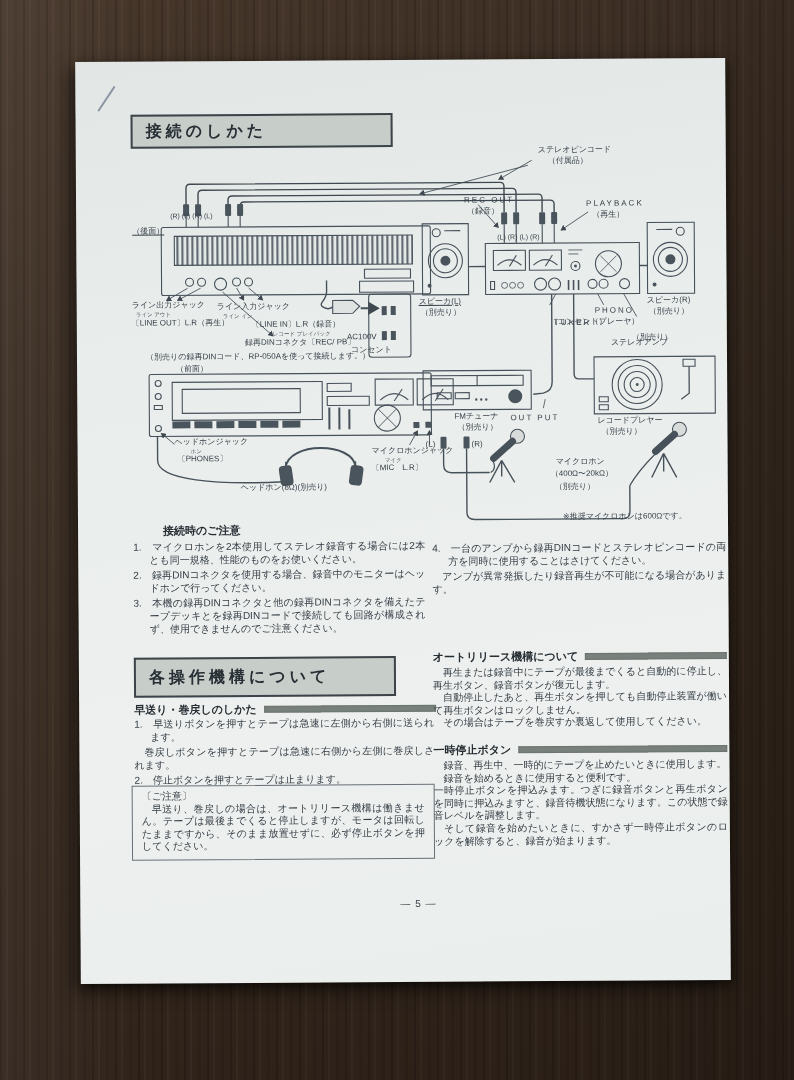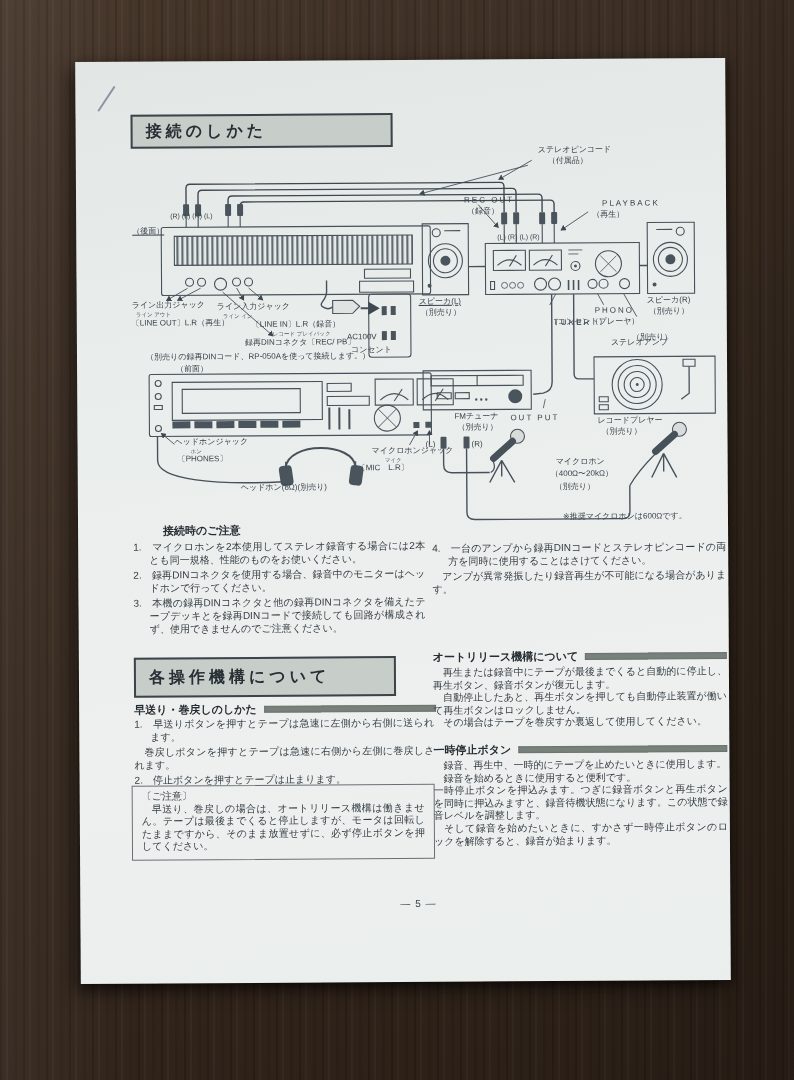--- a/index.html
+++ b/index.html
@@ -242,21 +242,21 @@
       <path d="M597,293 L578,310" stroke-width="7" stroke-linecap="round"></path>
       <path d="M586,312 L574,336 M586,312 L599,336 M586,312 V330" stroke-width="1.4"></path>
       <path d="M578,312 Q560,330 552,344" stroke-width="1.2"></path>
     </g>
   </svg>
 
   <div class="dl" style="left:462px;top:86px;text-align:center;">ステレオピンコード</div>
   <div class="dl" style="left:472px;top:97px;">（付属品）</div>
   <div class="dl ls" style="left:388px;top:136px;">REC OUT</div>
   <div class="dl" style="left:391px;top:147px;">（録音）</div>
-  <div class="dl ls" style="left:526px;top:140px;text-align:right;">PLAYBACK</div>
+  <div class="dl ls" style="left:510px;top:140px;text-align:right;">PLAYBACK</div>
   <div class="dl" style="left:516px;top:151px;">（再生）</div>
   <div class="dl" style="left:94px;top:150px;width:86px;font-size:7px;">(R)  (L) (R)  (L)</div>
   <div class="dl" style="left:421px;top:173px;width:92px;font-size:7px;">(L)  (R)  (L)  (R)</div>
   <div class="dl" style="left:56px;top:165px;text-decoration:underline;">（後面）</div>
   <div class="dl" style="left:55px;top:239px;">ライン出力ジャック</div>
   <div class="dl tiny" style="left:59px;top:250px;">ライン アウト</div>
   <div class="dl" style="left:55px;top:257px;">〔LINE OUT〕L.R（再生）</div>
   <div class="dl" style="left:140px;top:241px;">ライン入力ジャック</div>
   <div class="dl tiny" style="left:146px;top:252px;">ライン イン</div>
   <div class="dl" style="left:140px;top:259px;padding-left:35px;">〔LINE IN〕L.R（録音）</div>
@@ -282,21 +282,21 @@
   <div class="dl" style="left:520px;top:357px;">レコードプレヤー</div>
   <div class="dl" style="left:524px;top:368px;">（別売り）</div>
   <div class="dl" style="left:97px;top:376px;">ヘッドホンジャック</div>
   <div class="dl tiny" style="left:113px;top:387px;">ホン</div>
   <div class="dl" style="left:100px;top:393px;">〔PHONES〕</div>
   <div class="dl" style="left:163px;top:422px;">ヘッドホン(8Ω)(別売り)</div>
   <div class="dl" style="left:348px;top:380px;">(L)</div>
   <div class="dl" style="left:394px;top:380px;">(R)</div>
   <div class="dl" style="left:294px;top:386px;">マイクロホンジャック</div>
   <div class="dl tiny" style="left:307px;top:397px;">マイク</div>
-  <div class="dl" style="left:280px;top:403px;">〔MIC　L.R〕</div>
+  <div class="dl" style="left:294px;top:403px;">〔MIC　L.R〕</div>
   <div class="dl" style="left:478px;top:398px;">マイクロホン</div>
   <div class="dl" style="left:473px;top:410px;">（400Ω〜20kΩ）</div>
   <div class="dl" style="left:477px;top:423px;">（別売り）</div>
   <div class="dl" style="left:485px;top:453px;">※推奨マイクロホンは600Ωです。</div>
 
   <div class="sect-title" style="left:64px;top:462px;margin-left:21px;">接続時のご注意</div>
   <div class="col txt" style="left:55px;top:480px;width:292px;">
     <p class="li">1.　マイクロホンを2本使用してステレオ録音する場合には2本とも同一規格、性能のものをお使いください。</p>
     <p class="li">2.　録再DINコネクタを使用する場合、録音中のモニターはヘッドホンで行ってください。</p>
     <p class="li">3.　本機の録再DINコネクタと他の録再DINコネクタを備えたテープデッキとを録再DINコードで接続しても回路が構成されず、使用できませんのでご注意ください。</p>

